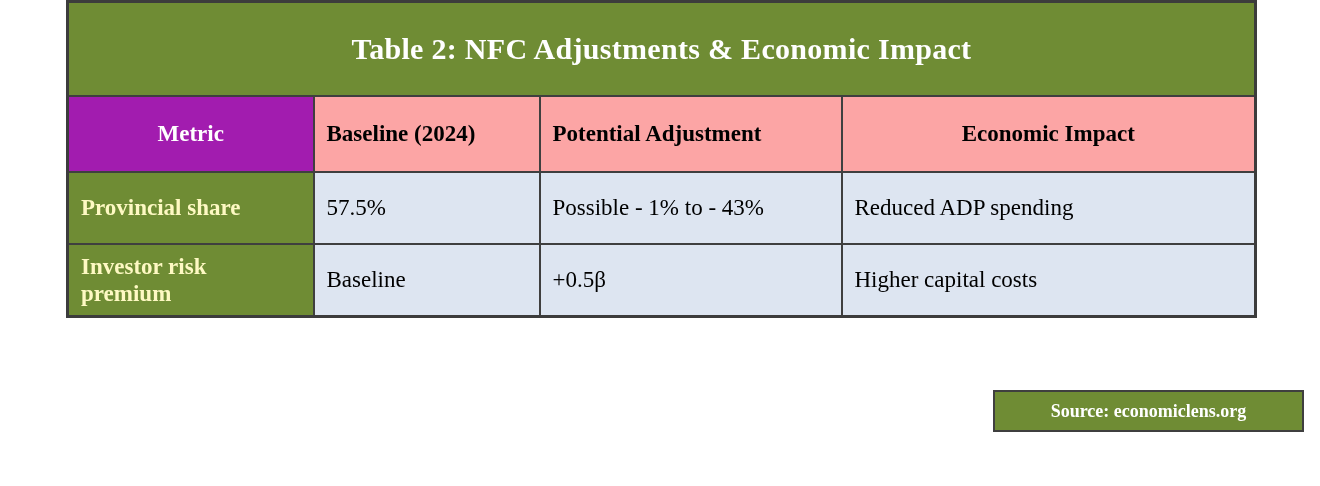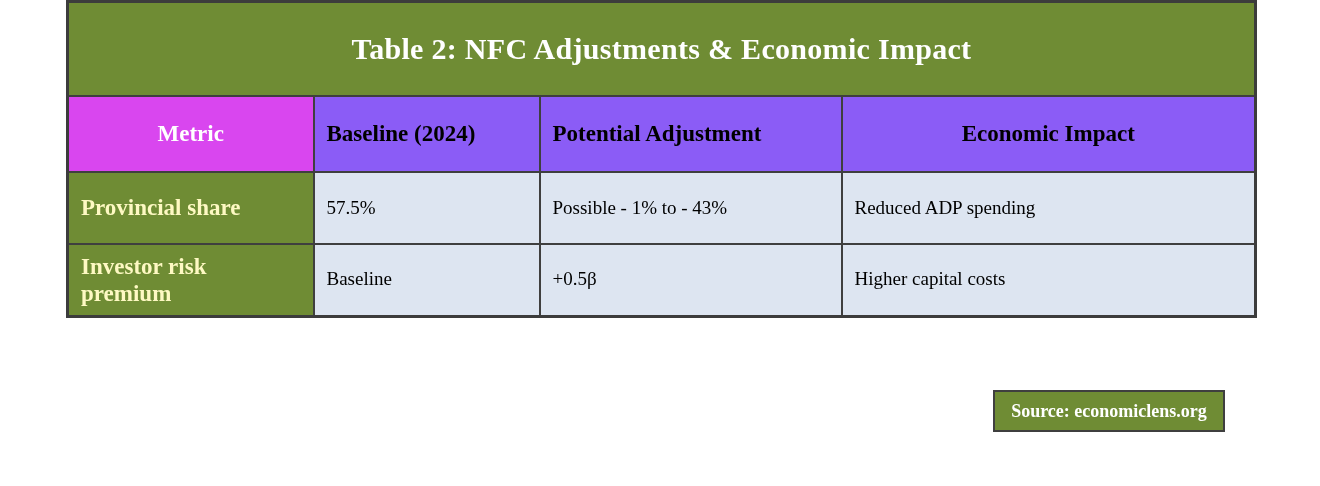--- a/index.html
+++ b/index.html
@@ -51,60 +51,60 @@
 
   
   .hdr {
     font-weight: bold;
     font-size: 23px;
     text-align: center;
     height: 74px;
     padding: 0 8px;
   }
   .hdr.metric {
-    background: #d946ef;
+    background: #a21caf;
     color: #ffffff;
   }
   .hdr.light {
-    background: #8b5cf6;
+    background: #fca5a5;
     color: #000000;
     margin-left: 28px;
   }
   .hdr.left-pad {
     text-align: left;
     padding-left: 12px;
   }
 
   
   .rowlabel {
     background: #6f8c34;
     color: #fef9c3;
     font-weight: bold;
     font-size: 23px;
     padding: 6px 12px;
     line-height: 1.18;
   }
   .cell {
     background: #dde5f1;
     color: #000000;
-    font-size: 19px;
+    font-size: 23px;
     padding: 6px 12px;
     line-height: 1.2;
   }
 
   .r1 { height: 72px; }
   .r2 { height: 72px; }
   .r3 { height: 72px; }
 
   
   .source-badge {
     position: absolute;
     left: 993px;
     top: 390px;
-    width: 232px;
+    width: 311px;
     height: 42px;
     background: #6f8c34;
     border: 2px solid #3f3f3f;
     color: #ffffff;
     font-weight: bold;
     font-size: 18px;
     display: flex;
     align-items: center;
     justify-content: center;
     box-sizing: border-box;

